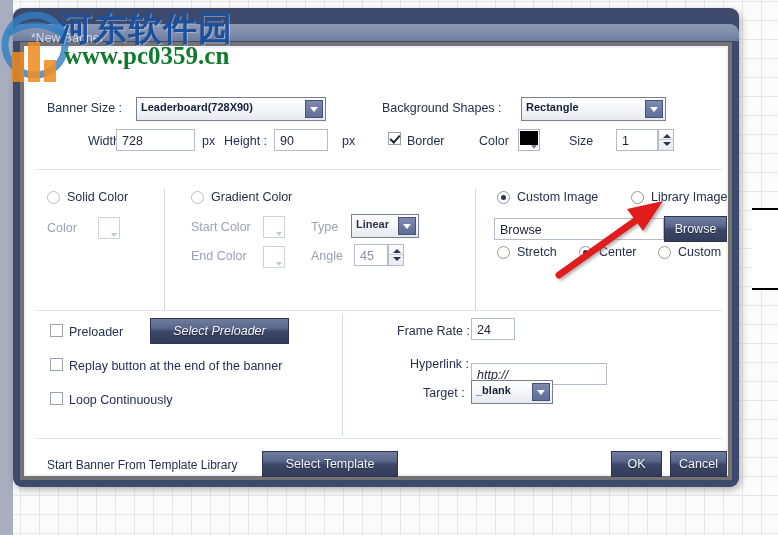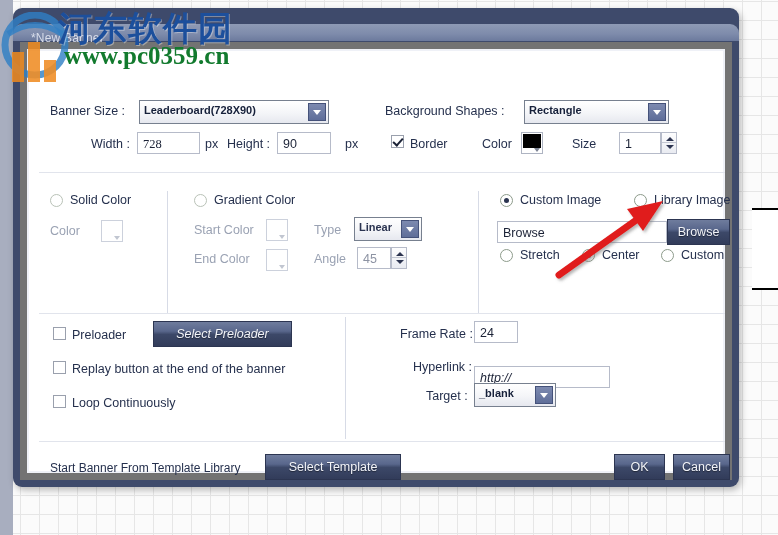--- a/index.html
+++ b/index.html
@@ -55,21 +55,21 @@
   .titlebar-text {
     position: absolute; left: 18px; top: 7px;
     font-size: 12px; color: #d8ddea;
     letter-spacing: 0.2px;
     white-space: nowrap;
   }
   .client {
     position: absolute; left: 7px; top: 34px;
     width: 712px; height: 438px;
     background: #ffffff;
-    border: 7px solid #737373;
+    border: 4px solid #737373;
     box-shadow: inset 0 0 0 2px #eff1f7;
     box-sizing: border-box;
   }
 
   
   .lbl {
     font-size: 12.5px; color: #25304d;
     white-space: nowrap;
   }
   .lbl.dim { color: #9aa2b3; }
@@ -261,21 +261,21 @@
     </div>
 
     <div class="lbl" style="position:absolute;left:358px;top:55px;">Background Shapes :</div>
 
     <div class="combo" style="left:497px;top:51px;width:145px;">
       <div class="combo-text">Rectangle</div>
       <div class="combo-btn"></div>
     </div>
 
     <div class="lbl" style="position:absolute;left:64px;top:88px;">Width :</div>
-    <div class="textbox" style="left:110px;top:83px;width:63px;font-family:Liberation Serif, serif;">728</div>
+    <div class="textbox" style="left:92px;top:83px;width:79px;">728</div>
     <div class="lbl" style="position:absolute;left:178px;top:88px;">px</div>
 
     <div class="lbl" style="position:absolute;left:200px;top:88px;">Height :</div>
     <div class="textbox" style="left:250px;top:83px;width:54px;">90</div>
     <div class="lbl" style="position:absolute;left:318px;top:88px;">px</div>
 
     <div class="check on" style="left:364px;top:86px;"></div>
     <div class="lbl" style="position:absolute;left:383px;top:88px;">Border</div>
 
     <div class="lbl" style="position:absolute;left:455px;top:88px;">Color</div>

